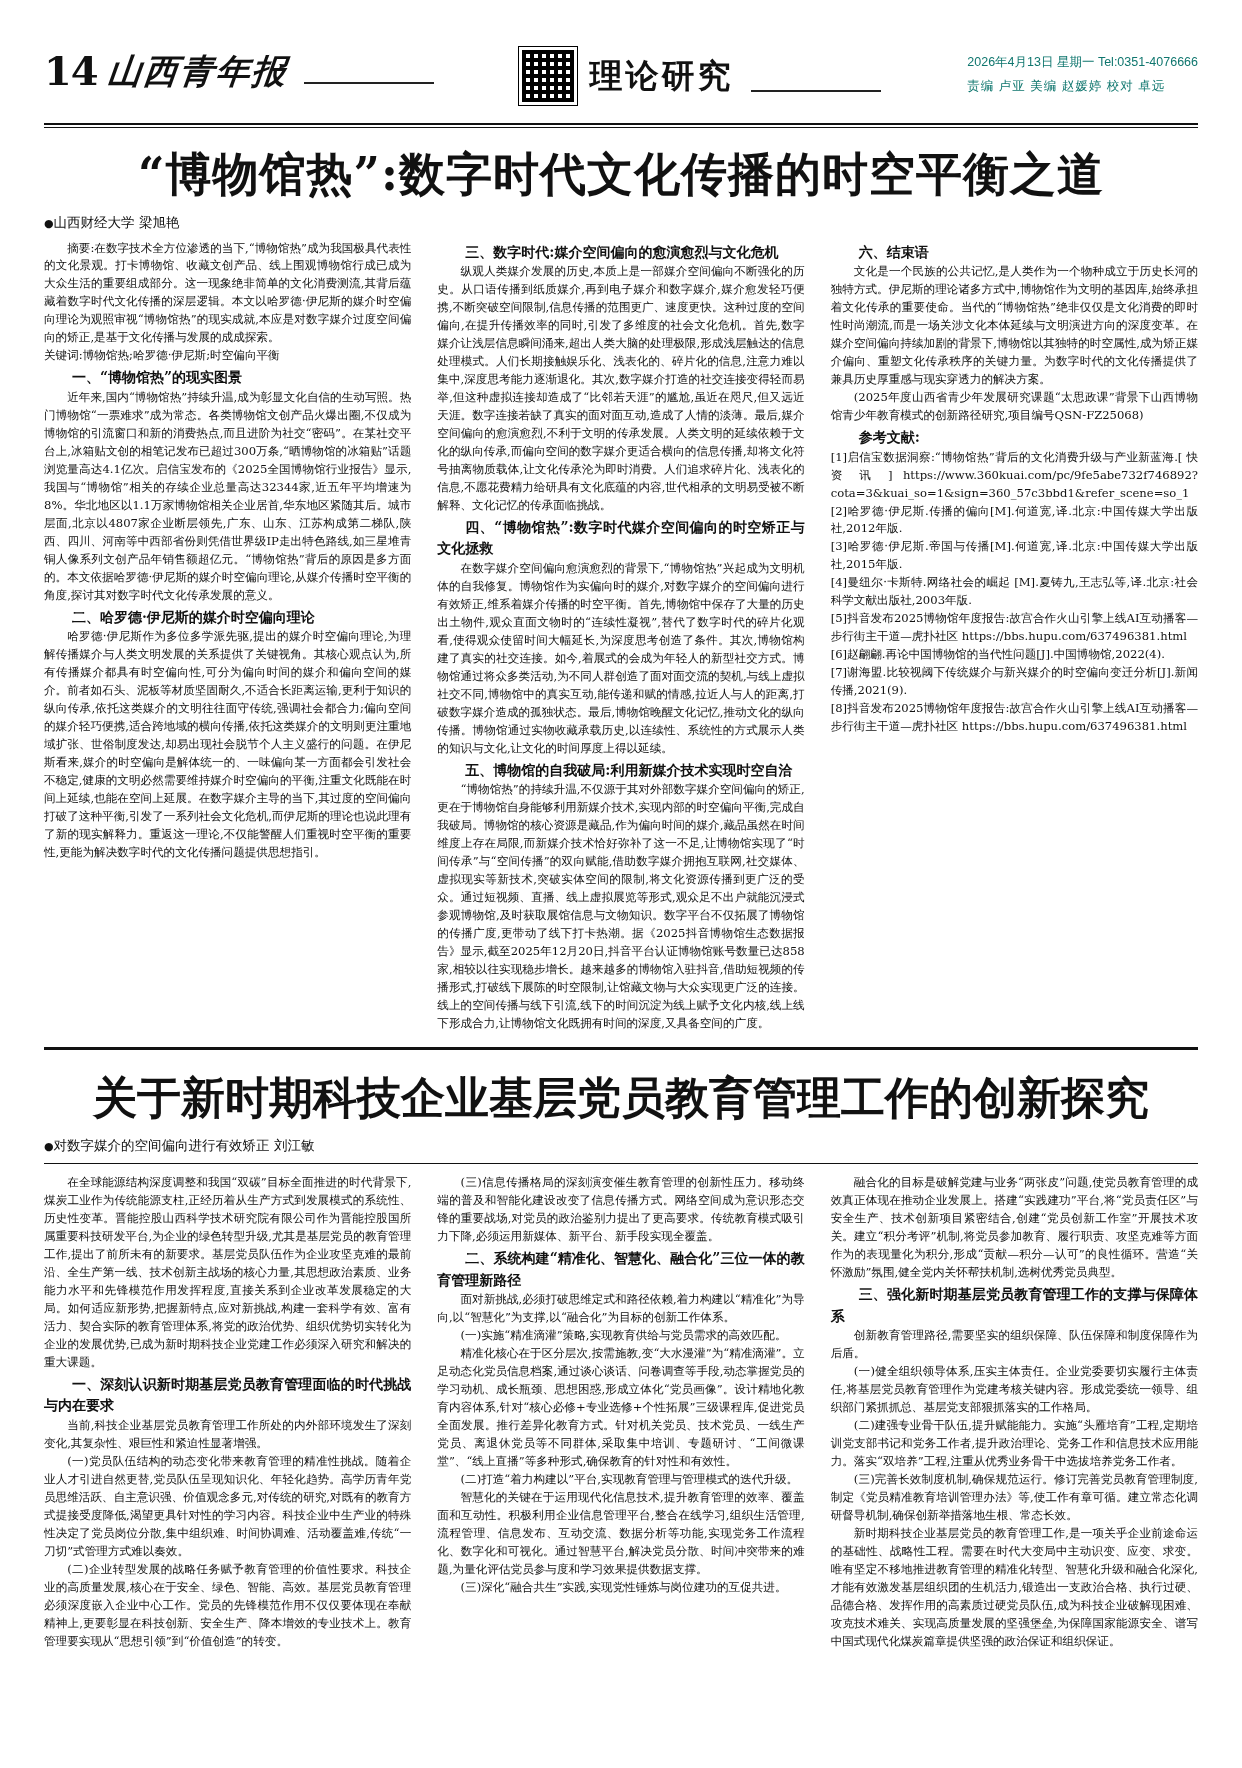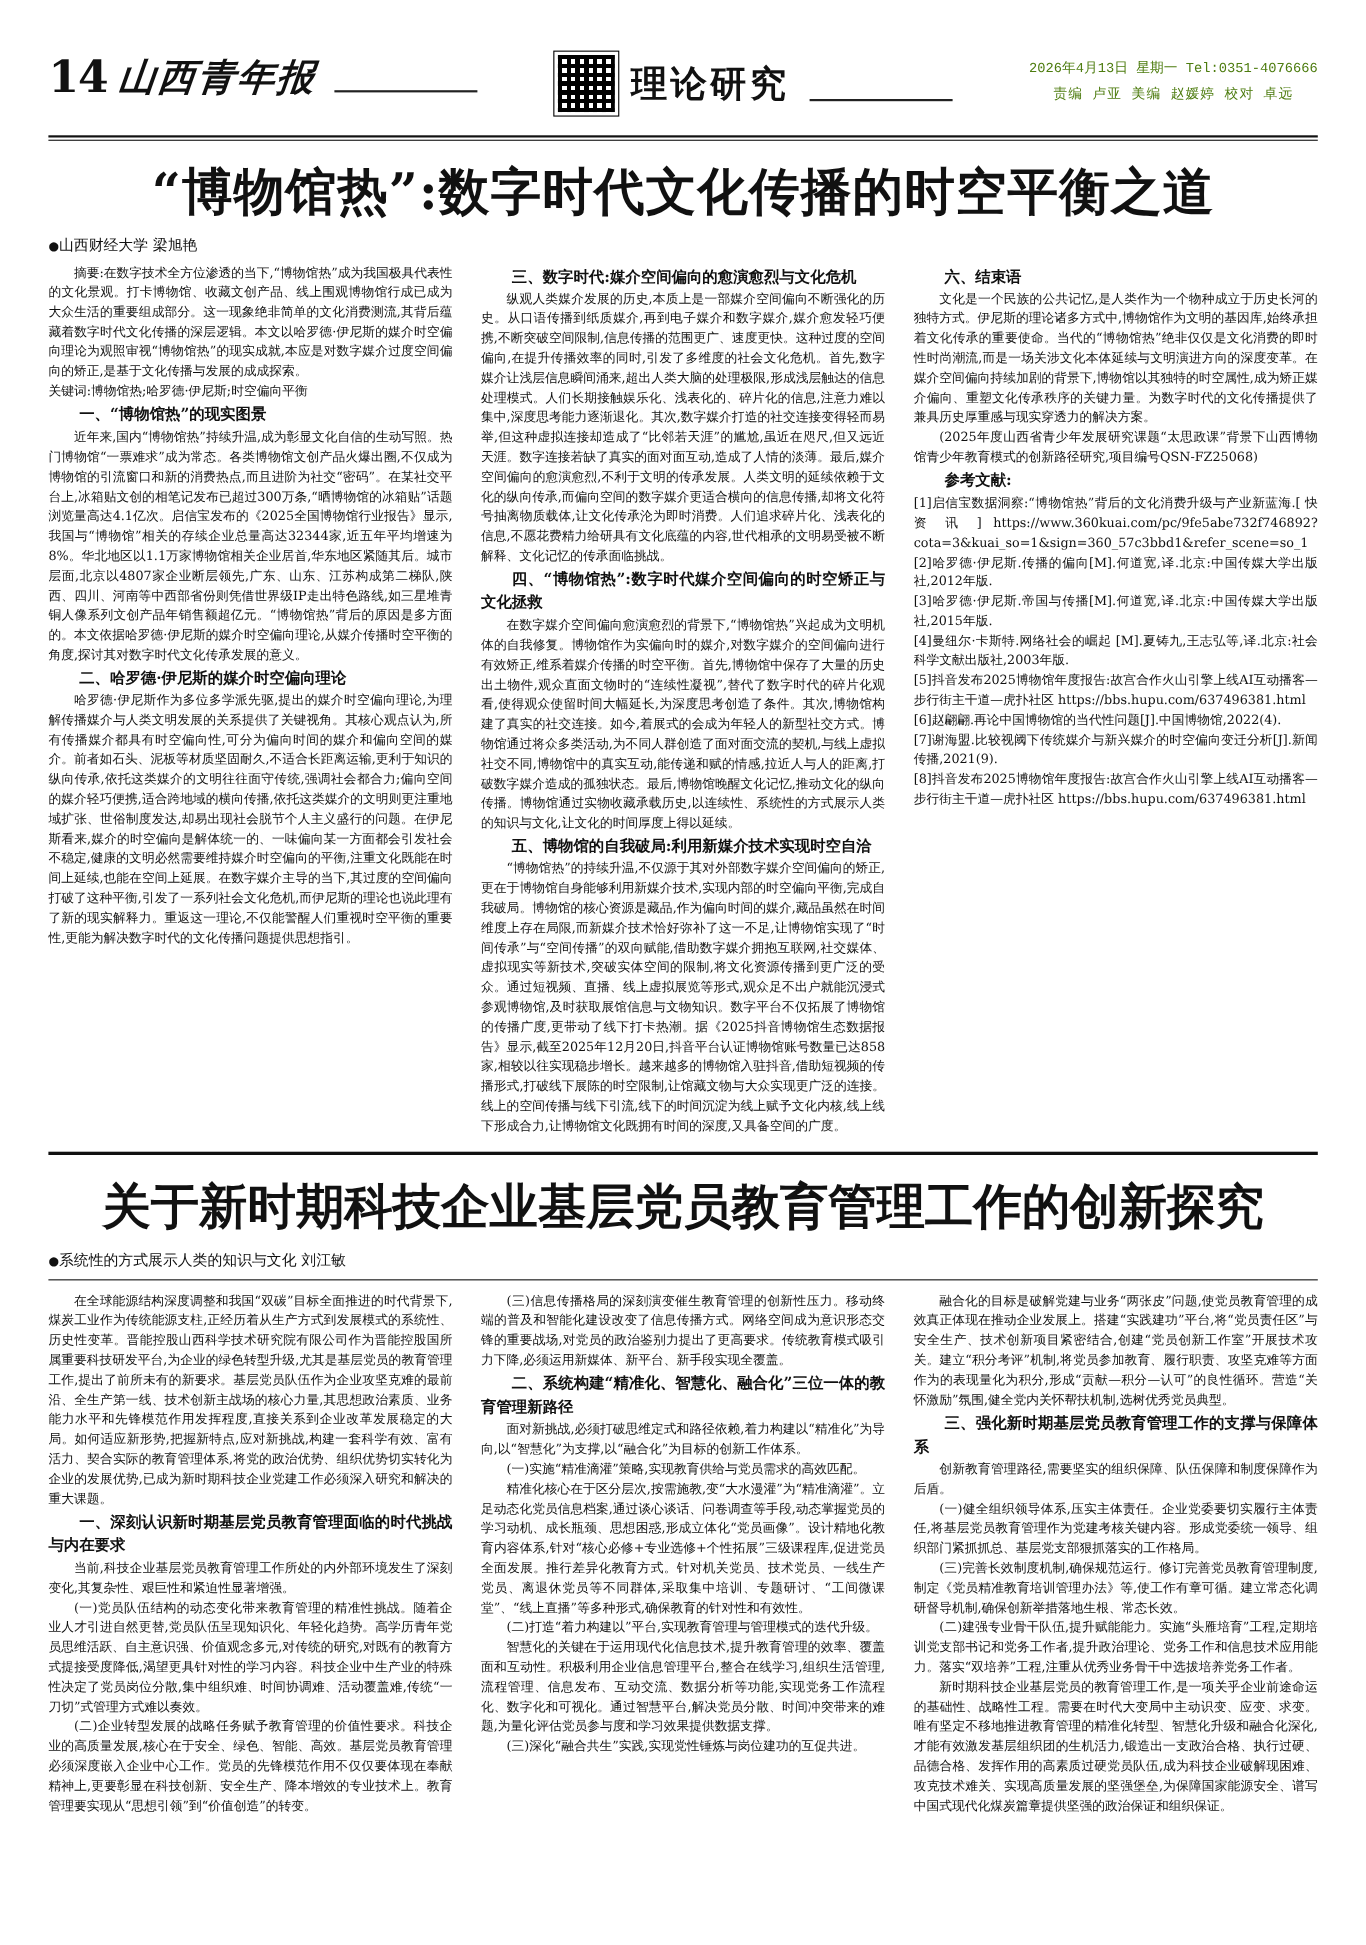--- a/index.html
+++ b/index.html
@@ -30,21 +30,21 @@
   .mast-rule { flex:0 0 auto; height:2px; background:#222; width:130px; margin:30px 6px 0 6px; }
   .mast-center { display:flex; align-items:center; gap:12px; margin-top:2px;}
   .qr { width:58px; height:58px; background:
       repeating-linear-gradient(0deg,#000 0 4px,#fff 4px 8px),
       repeating-linear-gradient(90deg,#000 0 4px,transparent 4px 8px);
       background-blend-mode:multiply;
       border:3px solid #fff;
       outline:1px solid #000;
   }
   .section-title { font-size:33px; font-weight:bold; letter-spacing:3px; }
-  .mast-right { text-align:center; font-family:Liberation Mono, monospace; font-size:12.5px; line-height:1.9; color:#4d7c0f; padding-top:6px;}
+  .mast-right { text-align:left; font-family:Liberation Sans, sans-serif; font-size:12.5px; line-height:1.9; color:#0f766e; padding-top:6px;}
   .mast-right .line2 { letter-spacing:1px; }
 
   .head-rule { border-top:2px solid #111; margin:4px 0 0 0; }
   .head-rule2 { border-top:1px solid #111; margin-top:2px; }
 
   
   .article { margin-top:14px; }
   .headline {
     text-align:center;
     font-size:46px;
@@ -138,21 +138,21 @@
         <p class="ref">[8]抖音发布2025博物馆年度报告:故宫合作火山引擎上线AI互动播客—步行街主干道—虎扑社区 https://bbs.hupu.com/637496381.html</p>
       </div>
     </div>
   </div>
 
   <div class="divider-thick"></div>
 
   <div class="article">
     <div class="headline2">关于新时期科技企业基层党员教育管理工作的创新探究</div>
     <div class="byline">
-      <span class="dot">●</span><span>系统性的方式展示人类的知识与文化  刘江敏</span>
+      <span class="dot">●</span><span>对数字媒介的空间偏向进行有效矫正  刘江敏</span>
     </div>
     <div class="sep-line"></div>
     <div class="cols3">
       <div class="col">
         <p>在全球能源结构深度调整和我国“双碳”目标全面推进的时代背景下,煤炭工业作为传统能源支柱,正经历着从生产方式到发展模式的系统性、历史性变革。晋能控股山西科学技术研究院有限公司作为晋能控股国所属重要科技研发平台,为企业的绿色转型升级,尤其是基层党员的教育管理工作,提出了前所未有的新要求。基层党员队伍作为企业攻坚克难的最前沿、全生产第一线、技术创新主战场的核心力量,其思想政治素质、业务能力水平和先锋模范作用发挥程度,直接关系到企业改革发展稳定的大局。如何适应新形势,把握新特点,应对新挑战,构建一套科学有效、富有活力、契合实际的教育管理体系,将党的政治优势、组织优势切实转化为企业的发展优势,已成为新时期科技企业党建工作必须深入研究和解决的重大课题。</p>
         <h3>一、深刻认识新时期基层党员教育管理面临的时代挑战与内在要求</h3>
         <p>当前,科技企业基层党员教育管理工作所处的内外部环境发生了深刻变化,其复杂性、艰巨性和紧迫性显著增强。</p>
         <p>(一)党员队伍结构的动态变化带来教育管理的精准性挑战。随着企业人才引进自然更替,党员队伍呈现知识化、年轻化趋势。高学历青年党员思维活跃、自主意识强、价值观念多元,对传统的研究,对既有的教育方式提接受度降低,渴望更具针对性的学习内容。科技企业中生产业的特殊性决定了党员岗位分散,集中组织难、时间协调难、活动覆盖难,传统“一刀切”式管理方式难以奏效。</p>
         <p>(二)企业转型发展的战略任务赋予教育管理的价值性要求。科技企业的高质量发展,核心在于安全、绿色、智能、高效。基层党员教育管理必须深度嵌入企业中心工作。党员的先锋模范作用不仅仅要体现在奉献精神上,更要彰显在科技创新、安全生产、降本增效的专业技术上。教育管理要实现从“思想引领”到“价值创造”的转变。</p>
       </div>
@@ -164,20 +164,20 @@
         <p>精准化核心在于区分层次,按需施教,变“大水漫灌”为“精准滴灌”。立足动态化党员信息档案,通过谈心谈话、问卷调查等手段,动态掌握党员的学习动机、成长瓶颈、思想困惑,形成立体化“党员画像”。设计精地化教育内容体系,针对“核心必修+专业选修+个性拓展”三级课程库,促进党员全面发展。推行差异化教育方式。针对机关党员、技术党员、一线生产党员、离退休党员等不同群体,采取集中培训、专题研讨、“工间微课堂”、“线上直播”等多种形式,确保教育的针对性和有效性。</p>
         <p>(二)打造“着力构建以”平台,实现教育管理与管理模式的迭代升级。</p>
         <p>智慧化的关键在于运用现代化信息技术,提升教育管理的效率、覆盖面和互动性。积极利用企业信息管理平台,整合在线学习,组织生活管理,流程管理、信息发布、互动交流、数据分析等功能,实现党务工作流程化、数字化和可视化。通过智慧平台,解决党员分散、时间冲突带来的难题,为量化评估党员参与度和学习效果提供数据支撑。</p>
         <p>(三)深化“融合共生”实践,实现党性锤炼与岗位建功的互促共进。</p>
       </div>
       <div class="col">
         <p>融合化的目标是破解党建与业务“两张皮”问题,使党员教育管理的成效真正体现在推动企业发展上。搭建“实践建功”平台,将“党员责任区”与安全生产、技术创新项目紧密结合,创建“党员创新工作室”开展技术攻关。建立“积分考评”机制,将党员参加教育、履行职责、攻坚克难等方面作为的表现量化为积分,形成“贡献—积分—认可”的良性循环。营造“关怀激励”氛围,健全党内关怀帮扶机制,选树优秀党员典型。</p>
         <h3>三、强化新时期基层党员教育管理工作的支撑与保障体系</h3>
         <p>创新教育管理路径,需要坚实的组织保障、队伍保障和制度保障作为后盾。</p>
         <p>(一)健全组织领导体系,压实主体责任。企业党委要切实履行主体责任,将基层党员教育管理作为党建考核关键内容。形成党委统一领导、组织部门紧抓抓总、基层党支部狠抓落实的工作格局。</p>
+        <p>(二)建强专业骨干队伍,提升赋能能力。实施“头雁培育”工程,定期培训党支部书记和党务工作者,提升政治理论、党务工作和信息技术应用能力。落实“双培养”工程,注重从优秀业务骨干中选拔培养党务工作者。</p>
         <p>(三)完善长效制度机制,确保规范运行。修订完善党员教育管理制度,制定《党员精准教育培训管理办法》等,使工作有章可循。建立常态化调研督导机制,确保创新举措落地生根、常态长效。</p>
-        <p>(二)建强专业骨干队伍,提升赋能能力。实施“头雁培育”工程,定期培训党支部书记和党务工作者,提升政治理论、党务工作和信息技术应用能力。落实“双培养”工程,注重从优秀业务骨干中选拔培养党务工作者。</p>
         <p>新时期科技企业基层党员的教育管理工作,是一项关乎企业前途命运的基础性、战略性工程。需要在时代大变局中主动识变、应变、求变。唯有坚定不移地推进教育管理的精准化转型、智慧化升级和融合化深化,才能有效激发基层组织团的生机活力,锻造出一支政治合格、执行过硬、品德合格、发挥作用的高素质过硬党员队伍,成为科技企业破解现困难、攻克技术难关、实现高质量发展的坚强堡垒,为保障国家能源安全、谱写中国式现代化煤炭篇章提供坚强的政治保证和组织保证。</p>
       </div>
     </div>
   </div>
 
 </div>
 
 </body></html>

